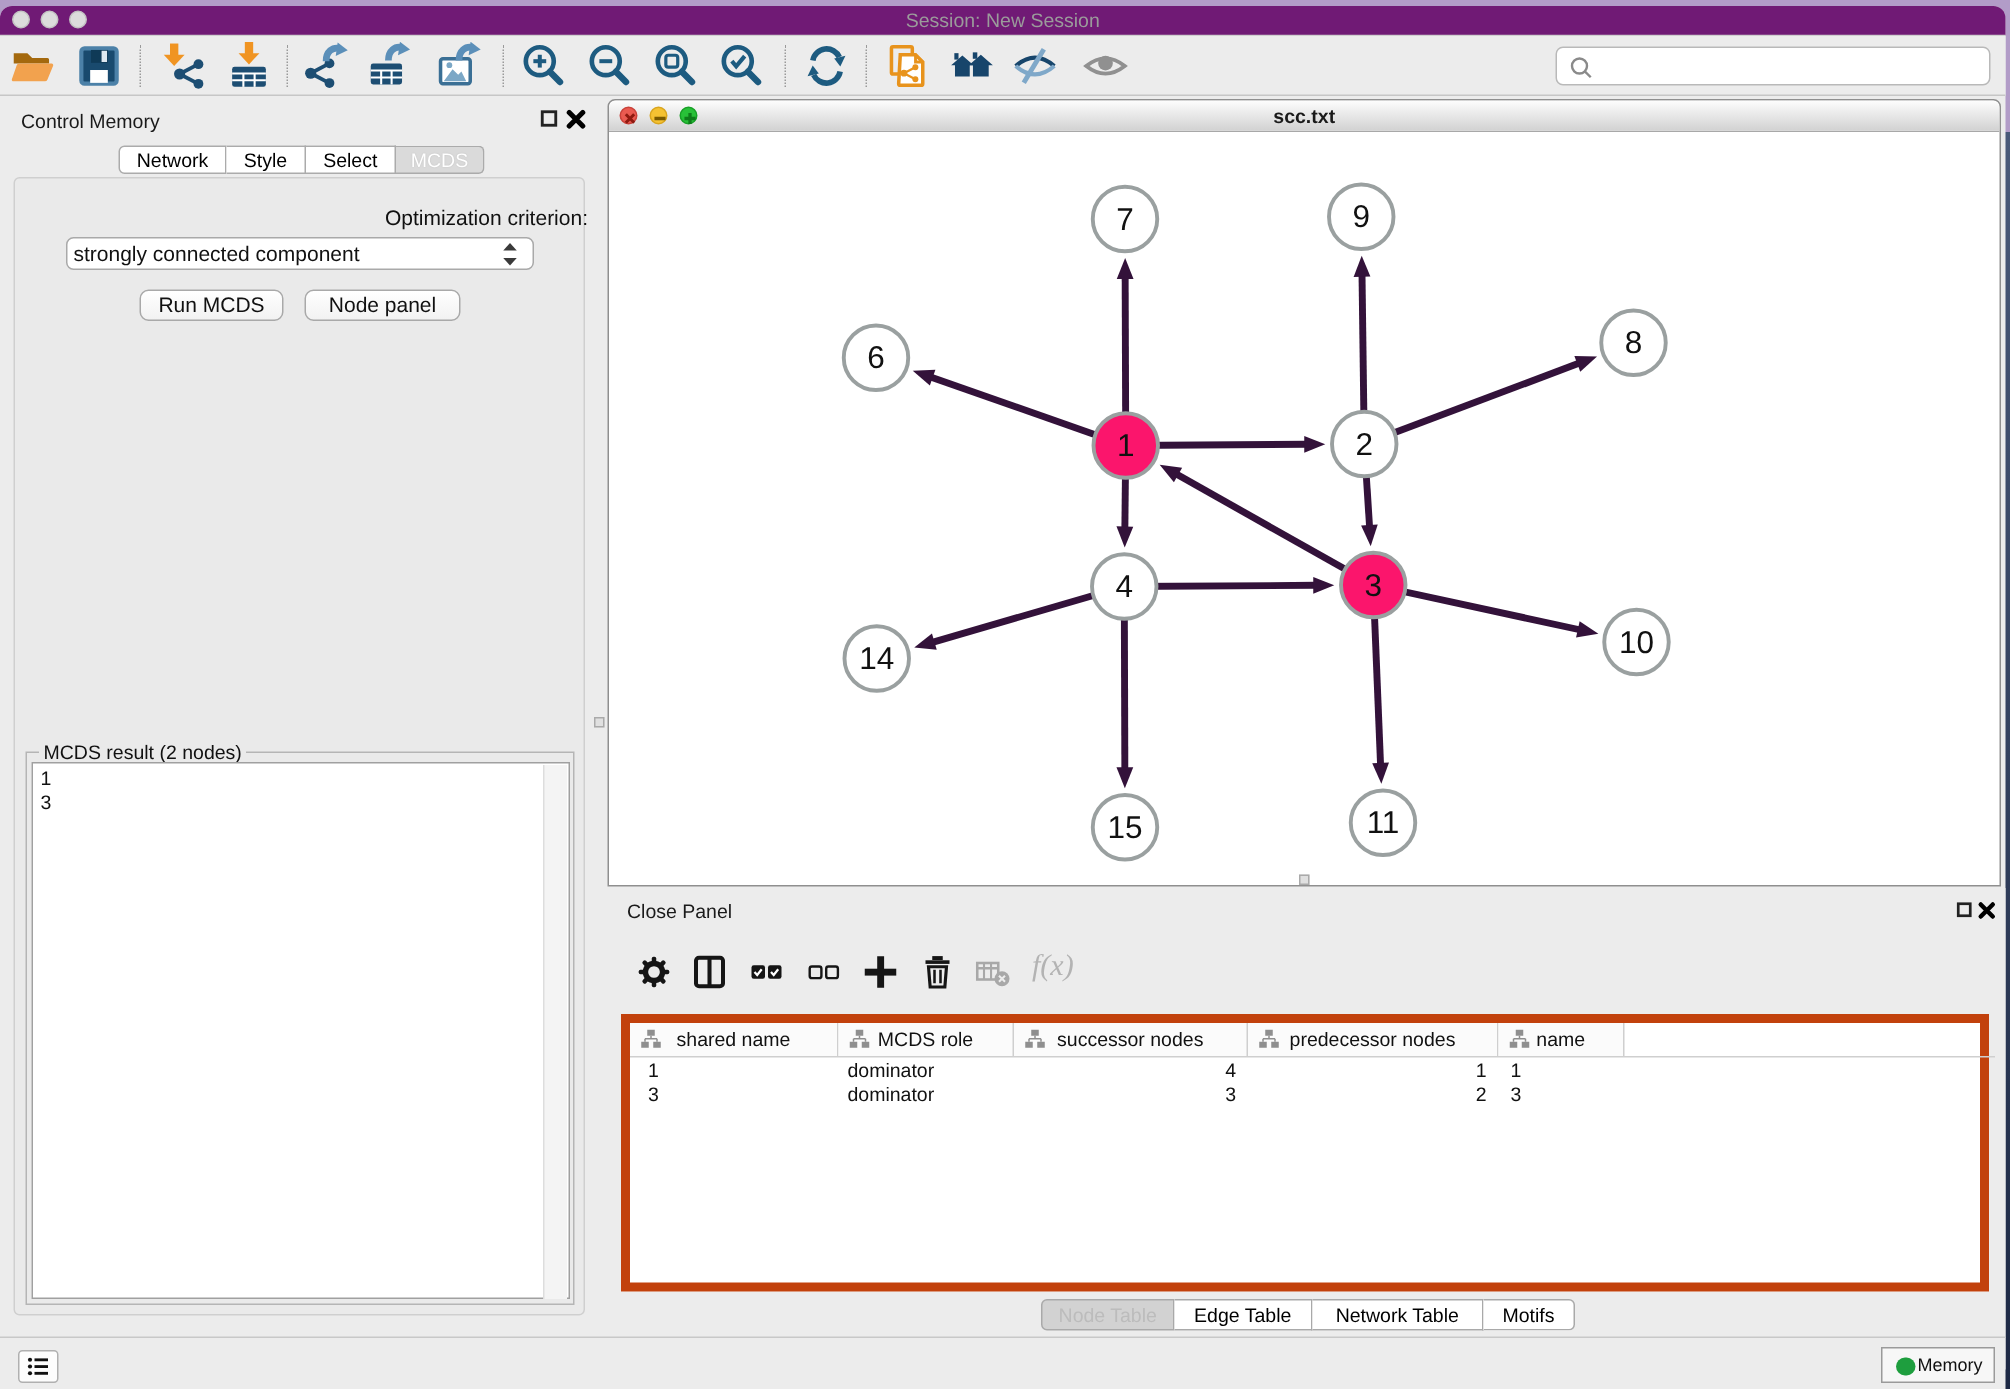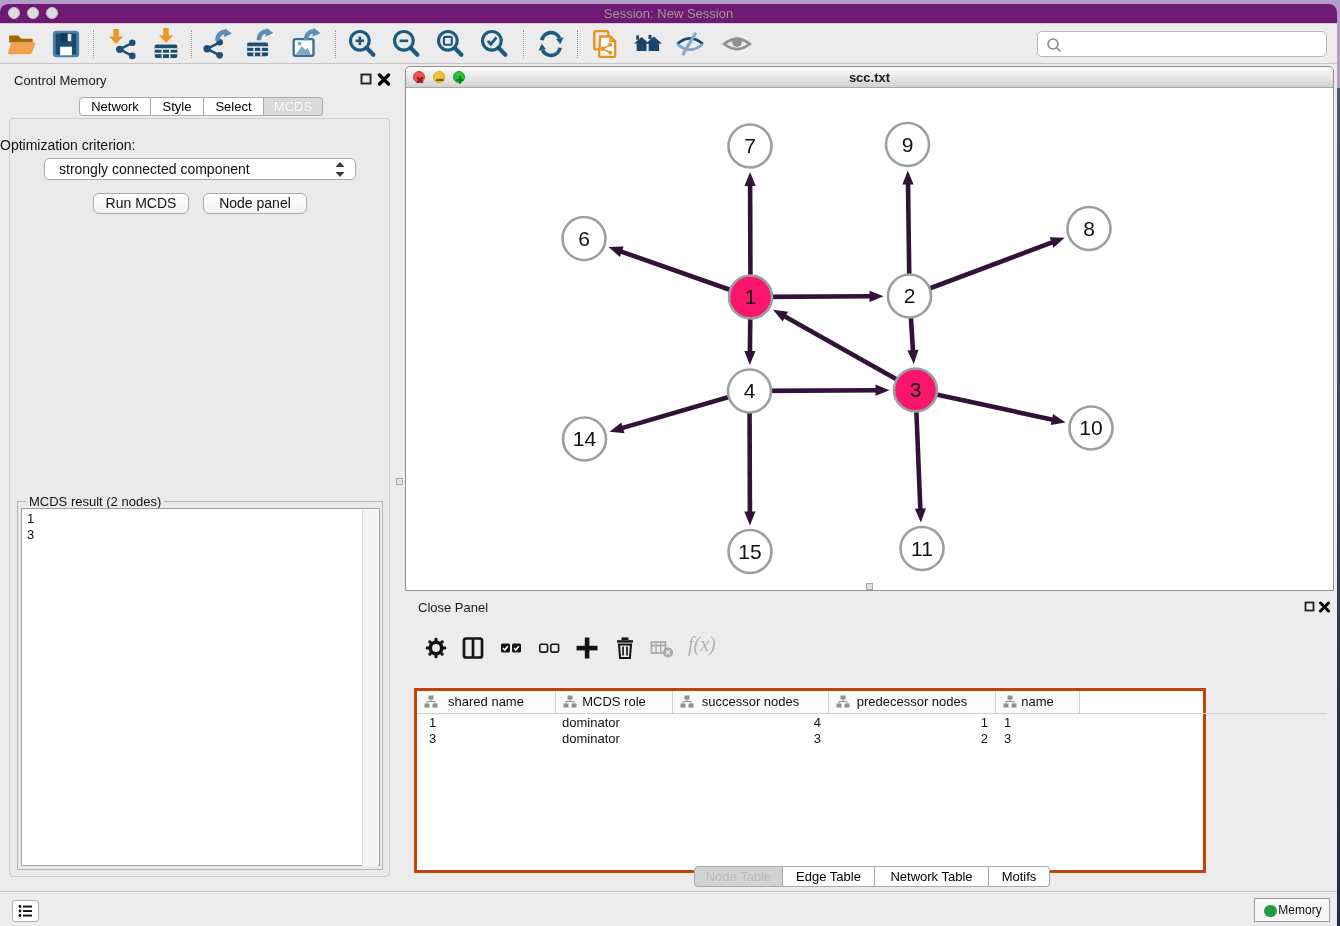--- a/index.html
+++ b/index.html
@@ -8,35 +8,35 @@
 .tl{position:absolute;top:3px;width:12px;height:12px;border-radius:50%;background:#dcdcdc;border:1px solid #c3c3c3}
 #wtitle{position:absolute;top:2px;left:0;width:1337px;text-align:center;font-size:13px;color:#9b9b9b}
 #toolbar{position:absolute;left:0;top:20px;width:1337px;height:40px;background:#ececec;border-bottom:1px solid #c6c6c6}
 .tsep{position:absolute;top:6px;height:28px;width:0;border-left:1px dotted #9a9a9a}
 .ticon{position:absolute;top:5px;transform:scale(1.07);transform-origin:center}
 #search{position:absolute;left:1037px;top:7px;width:290px;height:26px;background:#fff;border:1px solid #b9b9b9;border-radius:5px}
 #cp{position:absolute;left:0;top:60px;width:392px;height:831px}
 #cp-title{position:absolute;left:14px;top:9px;font-size:13px;color:#1a1a1a}
 #cp-body{position:absolute;left:9px;top:54px;width:381px;height:759px;background:#eaeaea;border:1px solid #cfcfcf;border-radius:4px}
 .tab{position:absolute;top:33px;height:19px;border:1px solid #ababab;background:#fff;font-size:13px;color:#000;text-align:center;line-height:18px}
-#optlab{position:absolute;left:0;top:73px;width:392px;text-align:left;font-size:14px;color:#111}
-#dropdown{position:absolute;left:44px;top:94px;width:312px;height:22px;background:#fff;border:1px solid #a9a9a9;border-radius:5px;font-size:14px;line-height:20px;padding-left:14px;color:#111}
+#optlab{position:absolute;left:0;top:73px;width:392px;text-align:right;font-size:14px;color:#111}
+#dropdown{position:absolute;left:44px;top:94px;width:312px;height:22px;background:#fff;border:1px solid #a9a9a9;border-radius:5px;font-size:14px;line-height:20px;padding-left:4px;color:#111}
 .btn{position:absolute;top:129px;height:21px;background:linear-gradient(#ffffff,#f2f2f2);border:1px solid #a9a9a9;border-radius:6px;font-size:14px;color:#111;text-align:center;line-height:19px}
 #grp{position:absolute;left:17px;top:437px;width:366px;height:369px;border:1px solid #b5b5b5}
 #grp-leg{position:absolute;left:8px;top:-8px;background:#eaeaea;padding:0 3px;font-size:13px;color:#111}
 #grp-txt{position:absolute;left:3px;top:6px;width:359px;height:358px;background:#fff;border:1px solid #a0a0a0;font-size:13px;line-height:15.5px;padding:2px 0 0 5px;color:#111}
 #grp-sb{position:absolute;right:1px;top:1px;width:16px;height:356px;background:#f4f4f4;border-left:1px solid #ddd}
 #statusbar{position:absolute;left:0;top:887px;width:1337px;height:22px;border-top:1px solid #c8c8c8;background:#ececec}
 #netwin{position:absolute;left:405px;top:62px;width:929px;height:525px;background:#fff;border:1px solid #8f8f8f;border-radius:5px 5px 0 0}
 #netbar{position:absolute;left:0;top:0;width:927px;height:21px;background:linear-gradient(#fdfdfd,#d2d2d2);border-bottom:1px solid #a8a8a8;border-radius:5px 5px 0 0}
 #nettitle{position:absolute;left:0;top:3px;width:927px;text-align:center;font-size:13px;font-weight:bold;color:#1a1a1a}
 .mbtn{position:absolute;top:4px;width:12px;height:12px;border-radius:50%}
 #tablepanel{position:absolute;left:405px;top:588px;width:932px;height:299px;background:#ececec}
 #tp-title{position:absolute;left:13px;top:8px;font-size:13px;color:#1a1a1a}
-#tbl{position:absolute;left:9px;top:96px;width:792px;height:185px;background:#fff;border:3px solid #c2410c}
+#tbl{position:absolute;left:9px;top:84px;width:912px;height:185px;background:#fff;border:6px solid #c2410c}
 .hcell{position:absolute;top:0;height:22px;background:#fbfbfb;border-right:1px solid #cfcfcf;font-size:13px;color:#111;text-align:center;line-height:21px}
 .hdr-bot{position:absolute;left:0;top:22px;width:910px;height:0;border-top:1px solid #cfcfcf}
 .cell{position:absolute;font-size:13px;color:#111}
 .btab{position:absolute;top:274px;height:21px;border:1px solid #a9a9a9;background:#fff;font-size:13px;color:#000;text-align:center;line-height:20px}
 .minimark{position:absolute;width:7px;height:7px;background:#e0e0e0;border:1px solid #aaa}
 </style></head>
 <body>
 <div id="bg-right-top" class="abs" style="left:1337px;top:0;width:3px;height:88px;background:#b29cc8"></div>
 <div class="abs" style="left:0;top:919px;width:7px;height:7px;background:#2a3a5e;clip-path:polygon(0 0,0 100%,100% 100%)"></div>
 <div class="abs" style="left:1329px;top:915px;width:11px;height:11px;background:#25314e;clip-path:polygon(100% 0,0 100%,100% 100%)"></div>

